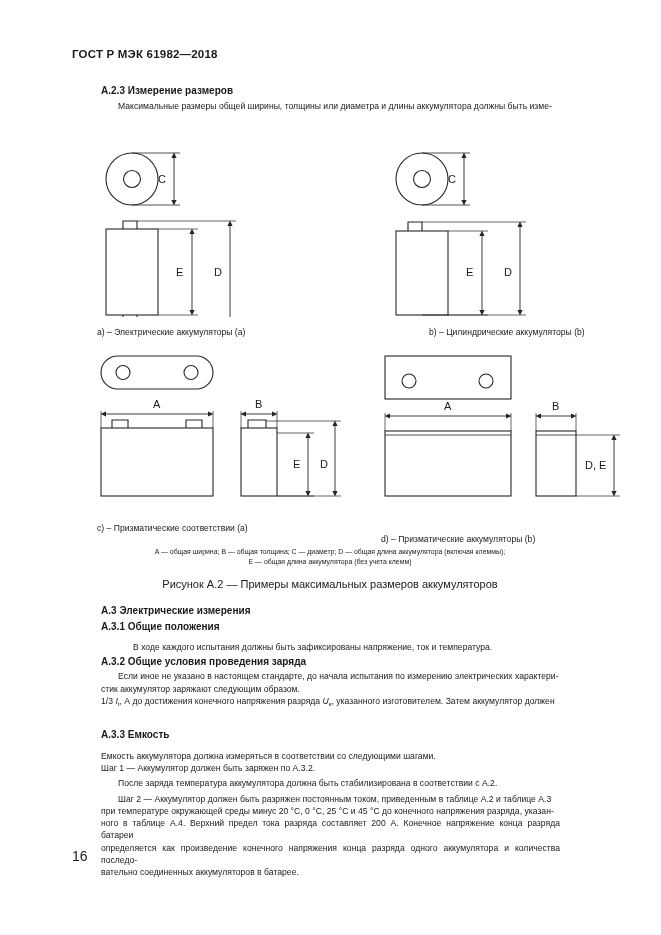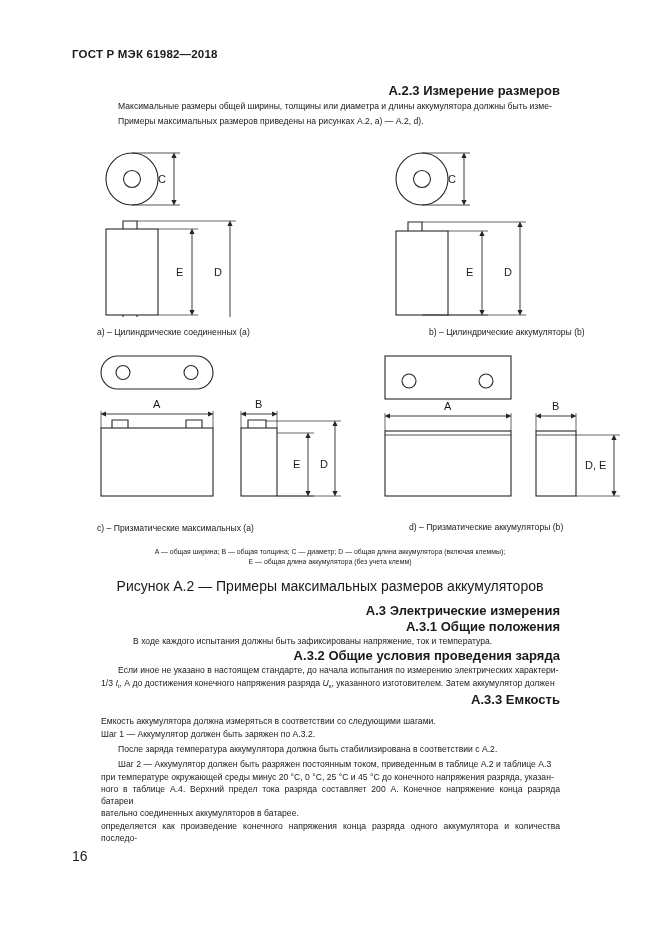--- a/index.html
+++ b/index.html
@@ -32,26 +32,25 @@
     letter-spacing: 0.2px;
     white-space: nowrap;
   }
   
   .col {
     position: absolute;
     left: 101px;
     width: 459px;
   }
   .h-sub {
-    font-size: 13px;
+    font-size: 10px;
     font-weight: bold;
     margin: 0;
     line-height: 13px;
     letter-spacing: 0.02px;
-    text-align: right;
   }
   .para {
     font-size: 8.6px;
     margin: 0;
     line-height: 12.3px;
     text-align: justify;
     letter-spacing: 0.01px;
   }
   .para.ind { text-indent: 17px; }
   sub.v { font-size: 6.2px; vertical-align: -1.5px; }
@@ -79,21 +78,21 @@
     line-height: 10px;
     text-align: center;
     letter-spacing: 0.01px;
   }
   .fig-title {
     position: absolute;
     left: 60px;
     top: 578px;
     width: 540px;
     text-align: center;
-    font-size: 14px;
+    font-size: 11px;
   }
   
   .page-num {
     position: absolute;
     left: 72px;
     top: 848px;
     font-size: 14px;
   }
   svg { display: block; }
   .fig-svg { position: absolute; }
@@ -101,21 +100,20 @@
 </head>
 <body>
 
 <div class="page">
 
   <div class="running-head">ГОСТ Р МЭК 61982—2018</div>
 
   <div class="col" style="top:84px;">
     <p class="h-sub">А.2.3  Измерение размеров</p>
     <p class="para ind" style="margin-top:3px;">Максимальные размеры общей ширины, толщины или диаметра и длины аккумулятора должны быть изме-</p>
-    <p class="para ind" style="margin-top:3px;">Примеры максимальных размеров приведены на рисунках А.2, a) — А.2, d).</p>
   </div>
 
   <div class="figure-area">
 
     <svg class="fig-svg" style="left:96px; top:2px;" width="200" height="165" viewBox="0 0 200 165">
       <g fill="none" stroke="#262626" stroke-width="1.1">
 
         <circle cx="36" cy="27" r="26"></circle>
         <circle cx="36" cy="27" r="8.5"></circle>
 
@@ -180,21 +178,21 @@
         <path d="M134 69.5 L131.4 75 L136.6 75 Z" fill="#262626" stroke="none"></path>
         <path d="M134 163.5 L131.4 158 L136.6 158 Z" fill="#262626" stroke="none"></path>
       </g>
       <g font-family="Liberation Sans, sans-serif" font-size="11" fill="#1a1a1a">
         <text x="62" y="31">C</text>
         <text x="80" y="124">E</text>
         <text x="118" y="124">D</text>
       </g>
     </svg>
 
-    <span class="fig-cap" style="left:97px; top:177px;">a) – Цилиндрические соединенных (a)</span>
+    <span class="fig-cap" style="left:97px; top:177px;">a) – Электрические аккумуляторы (a)</span>
     <span class="fig-cap" style="left:387px; top:177px;padding-left:42px;">b) – Цилиндрические аккумуляторы (b)</span>
 
     <svg class="fig-svg" style="left:96px; top:203px;" width="250" height="160" viewBox="0 0 250 160">
       <g fill="none" stroke="#262626" stroke-width="1.1">
 
         <rect x="5" y="3" width="112" height="33" rx="16.5" ry="16.5"></rect>
         <circle cx="27" cy="19.5" r="7"></circle>
         <circle cx="95" cy="19.5" r="7"></circle>
 
         <line x1="8" y1="61" x2="114" y2="61" stroke-width="0.9"></line>
@@ -270,43 +268,44 @@
         <path d="M234 81.5 L231.4 87 L236.6 87 Z" fill="#262626" stroke="none"></path>
         <path d="M234 143.5 L231.4 138 L236.6 138 Z" fill="#262626" stroke="none"></path>
       </g>
       <g font-family="Liberation Sans, sans-serif" font-size="11" fill="#1a1a1a">
         <text x="64" y="57">A</text>
         <text x="172" y="57">B</text>
         <text x="205" y="116">D, E</text>
       </g>
     </svg>
 
-    <span class="fig-cap" style="left:97px; top:373px;">c) – Призматические максимальных (a)</span>
-    <span class="fig-cap" style="left:381px; top:372px;margin-left:28px;">d) – Призматические аккумуляторы (b)</span>
+    <span class="fig-cap" style="left:97px; top:373px;">c) – Призматические соответствии (a)</span>
+    <span class="fig-cap" style="left:381px; top:384px;">d) – Призматические аккумуляторы (b)</span>
   </div>
 
   <div class="legend">
     <div>A — общая ширина; B — общая толщина; C — диаметр; D — общая длина аккумулятора (включая клеммы);</div>
     <div>E — общая длина аккумулятора (без учета клемм)</div>
   </div>
 
   <div class="fig-title">Рисунок А.2 — Примеры максимальных размеров аккумуляторов</div>
 
   <div class="col" style="top:604px;">
     <p class="h-sub">А.3  Электрические измерения</p>
     <p class="h-sub" style="margin-top:3px;">А.3.1  Общие положения</p>
-    <p class="para" style="margin-top:2px;padding-left:32px;">В ходе каждого испытания должны быть зафиксированы напряжение, ток и температура.</p>
+    <p class="para" style="margin-top:8px;padding-left:32px;">В ходе каждого испытания должны быть зафиксированы напряжение, ток и температура.</p>
     <p class="h-sub" style="margin-top:2px;">А.3.2  Общие условия проведения заряда</p>
     <p class="para ind" style="margin-top:2px;">Если иное не указано в настоящем стандарте, до начала испытания по измерению электрических характери-</p>
+    <p class="para">стик аккумулятор заряжают следующим образом.</p>
     <p class="para"><span>1/3 </span><i class="var">I</i><sub class="v">t</sub><span>, А до достижения конечного напряжения разряда </span><i class="var">U</i><sub class="v">к</sub><span>, указанного изготовителем. Затем аккумулятор должен</span></p>
-    <p class="h-sub ind" style="margin-top:2px;">А.3.3  Емкость</p>
+    <p class="h-sub ind" style="margin-top:18px;">А.3.3  Емкость</p>
     <p class="para" style="margin-top:9px;">Емкость аккумулятора должна измеряться в соответствии со следующими шагами.</p>
     <p class="para">Шаг 1 — Аккумулятор должен быть заряжен по А.3.2.</p>
     <p class="para ind" style="margin-top:3px;">После заряда температура аккумулятора должна быть стабилизирована в соответствии с А.2.</p>
     <p class="para ind" style="margin-top:3px;">Шаг 2 — Аккумулятор должен быть разряжен постоянным током, приведенным в таблице А.2 и таблице А.3</p>
     <p class="para">при температуре окружающей среды минус 20 °С, 0 °С, 25 °С и 45 °С до конечного напряжения разряда, указан-</p>
     <p class="para">ного в таблице А.4. Верхний предел тока разряда составляет 200 А. Конечное напряжение конца разряда батареи</p>
+    <p class="para">определяется как произведение конечного напряжения конца разряда одного аккумулятора и количества последо-</p>
     <p class="para">вательно соединенных аккумуляторов в батарее.</p>
-    <p class="para">определяется как произведение конечного напряжения конца разряда одного аккумулятора и количества последо-</p>
   </div>
 
   <div class="page-num">16</div>
 </div>
 
 </body></html>

